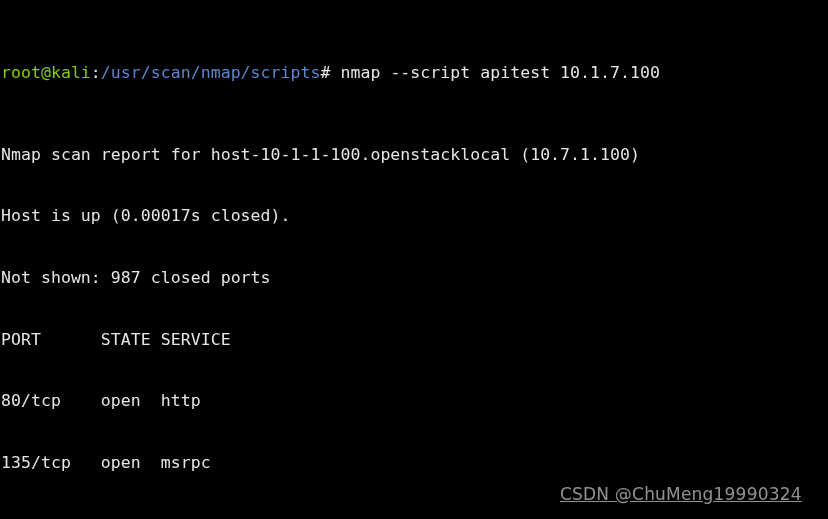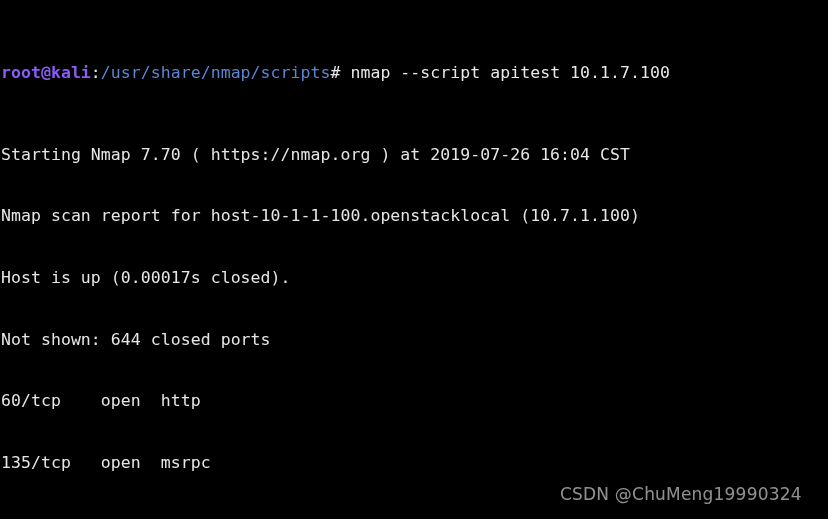--- a/index.html
+++ b/index.html
@@ -25,50 +25,51 @@
     left: 0;
     top: 0;
     padding: 1px 0 0 1px;
     white-space: pre;
   }
   .line {
     white-space: pre;
     height: 20.55px;
     display: block;
   }
-  .c-red   { color: #8b5cf6; font-weight: 700; }
+  .c-red   { color: #84cc16; font-weight: 400; }
   .c-blue  { color: #5b86d0; }
   .c-white { color: #e8e8e8; }
 
   .watermark {
     position: absolute;
     left: 560px;
     top: 484px;
     font-family: "DejaVu Sans", "Liberation Sans", sans-serif;
     font-size: 17px;
     line-height: 20px;
     color: rgba(232,232,232,0.62);
     white-space: pre;
     letter-spacing: 0.2px;
     pointer-events: none;
+    text-decoration: underline;
   }
 </style>
 </head>
 <body>
 
 <div id="terminal">
   <div class="screen">
 
-    <div class="line"><span class="c-red">root@kali</span><span class="c-white">:</span><span class="c-blue">/usr/share/nmap/scripts</span><span class="c-white"># </span><span class="c-white">nmap --script apitest 10.1.7.100</span></div>
+    <div class="line"><span class="c-red">root@kali</span><span class="c-white">:</span><span class="c-blue">/usr/scan/nmap/scripts</span><span class="c-white"># </span><span class="c-white">nmap --script apitest 10.1.7.100</span></div>
 
-    <div class="line">Starting Nmap 7.70 ( https://nmap.org ) at 2019-07-26 16:04 CST</div>
     <div class="line">Nmap scan report for host-10-1-1-100.openstacklocal (10.7.1.100)</div>
     <div class="line">Host is up (0.00017s closed).</div>
-    <div class="line">Not shown: 644 closed ports</div>
-    <div class="line">60/tcp    open  http</div>
+    <div class="line">Not shown: 987 closed ports</div>
+    <div class="line">PORT      STATE SERVICE</div>
+    <div class="line">80/tcp    open  http</div>
     <div class="line">135/tcp   open  msrpc</div>
     
     
     
     
     
     
     
     
     

